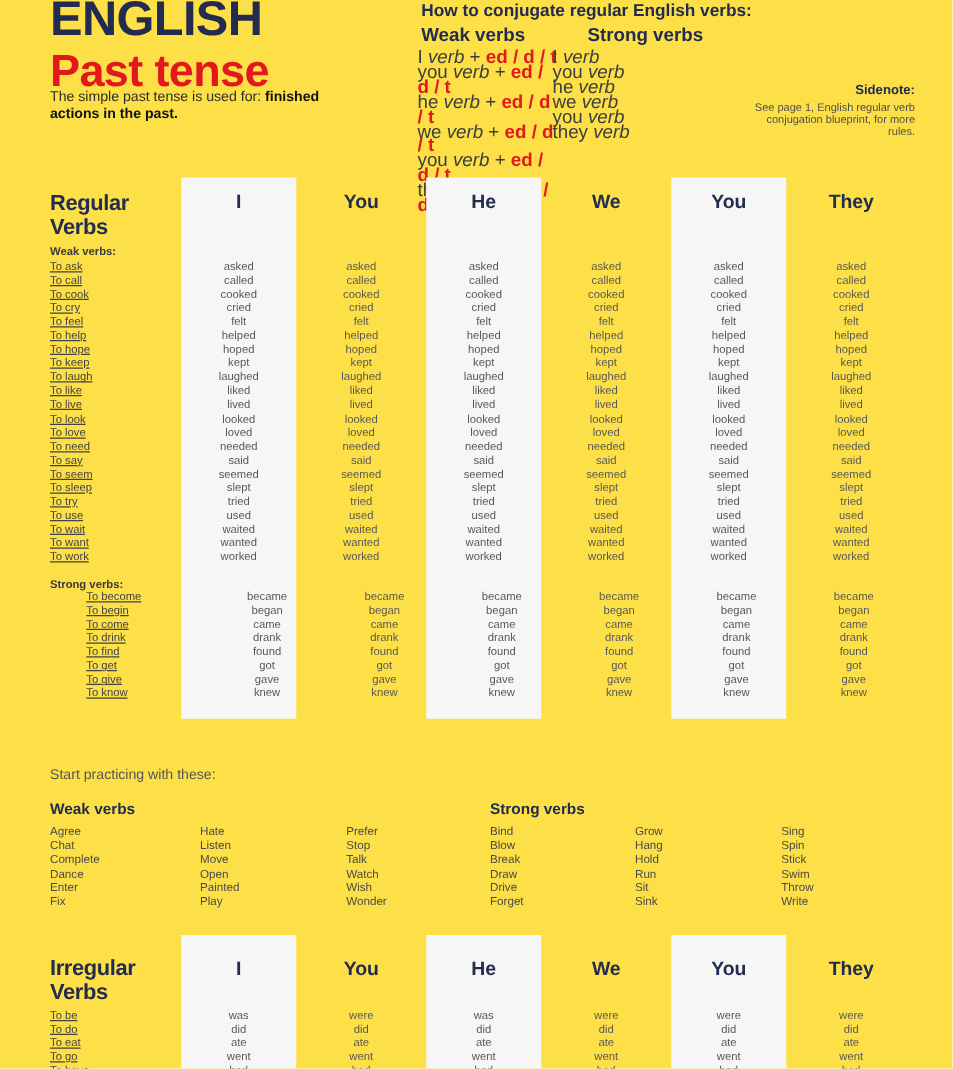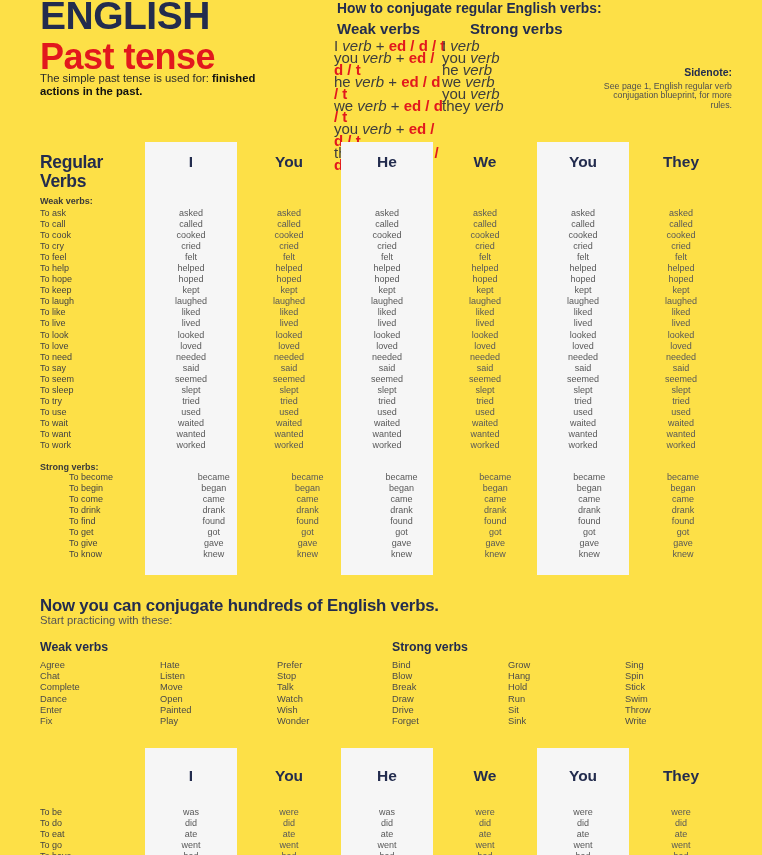--- a/index.html
+++ b/index.html
@@ -52,21 +52,21 @@
 
   .section-label{position:absolute;left:0;font-size:9px;font-weight:700;color:#3a3a3a;z-index:1;}
   .weak-label{top:54px;}
   .strong-label{top:320px;}
 
   .rows{position:absolute;left:0;right:0;z-index:1;}
   #regular-weak-rows{top:66px;}
   #regular-strong-rows{top:330px;margin-left:29px;}
   #irregular-rows{top:59px;}
   .vrow{display:flex;line-height:11.05px;font-size:9px;}
-  .vrow .vlabel{width:102px;color:#434343;}
+  .vrow .vlabel{width:102px;color:#434343;text-decoration:underline;}
   .vrow .vcell{width:98px;text-align:center;color:#585858;}
 
   
   .practice-heading{position:absolute;left:40px;top:596px;font-size:16.8px;font-weight:800;
                     color:#232c4e;letter-spacing:-0.2px;}
   .practice-sub{position:absolute;left:40px;top:614px;font-size:11.3px;color:#555;}
   .group-head{position:absolute;top:640px;font-size:12.3px;font-weight:800;color:#232c4e;}
   .group-head.weak{left:40px;}
   .group-head.strong{left:392px;}
   .pcol{position:absolute;top:660px;width:112px;font-size:9.3px;line-height:11.2px;color:#4a4a4a;}
@@ -393,21 +393,20 @@
           <div class="vcell">knew</div>
           <div class="vcell">knew</div>
           <div class="vcell">knew</div>
           <div class="vcell">knew</div>
           <div class="vcell">knew</div>
           <div class="vcell">knew</div>
         </div>
       </div>
   </div>
 
-  <div class="practice-heading">Now you can conjugate hundreds of English verbs.</div>
   <div class="practice-sub">Start practicing with these:</div>
   <div class="group-head weak">Weak verbs</div>
   <div class="group-head strong">Strong verbs</div>
   <div class="pcol pcol0" id="pcol-0">
       <div class="pverb">Agree</div>
       <div class="pverb">Chat</div>
       <div class="pverb">Complete</div>
       <div class="pverb">Dance</div>
       <div class="pverb">Enter</div>
       <div class="pverb">Fix</div>
@@ -450,20 +449,21 @@
       <div class="pverb">Hold</div>
       <div class="pverb">Run</div>
       <div class="pverb">Sit</div>
       <div class="pverb">Sink</div>
     </div>
 
   <div class="conj-table" id="irregular-table">
     <div class="stripe s0"></div>
     <div class="stripe s1"></div>
     <div class="stripe s2"></div>
+    <div class="table-heading">Irregular Verbs</div>
     <div class="heads" id="irregular-heads">
         <div class="head">I</div>
         <div class="head">You</div>
         <div class="head">He</div>
         <div class="head">We</div>
         <div class="head">You</div>
         <div class="head">They</div>
       </div>
     <div class="rows" id="irregular-rows">
         <div class="vrow">

